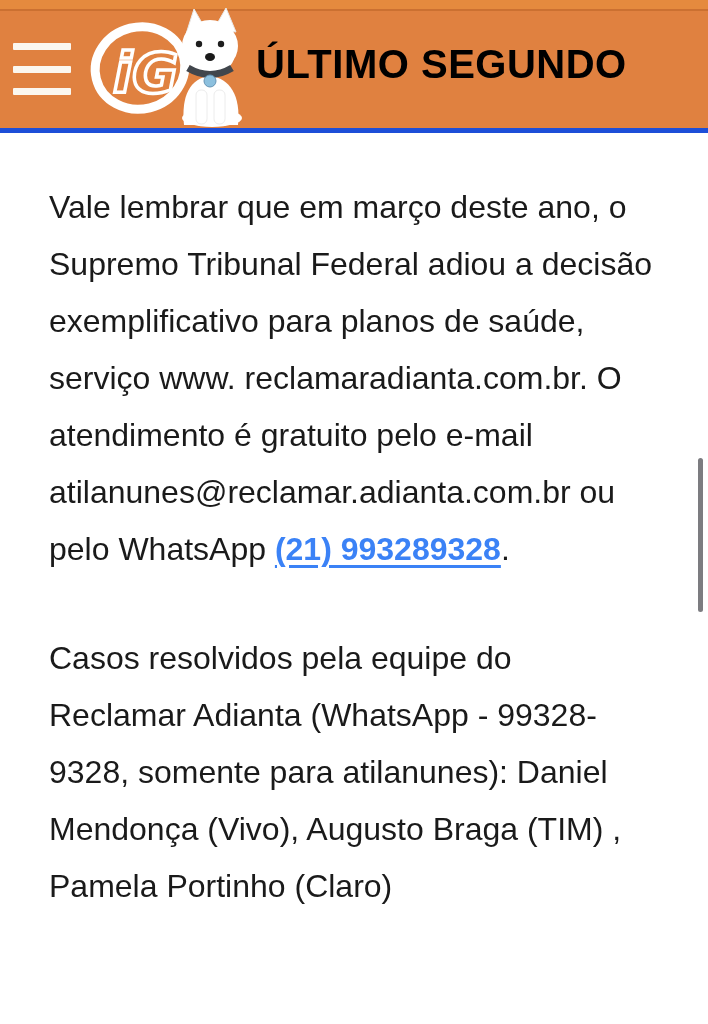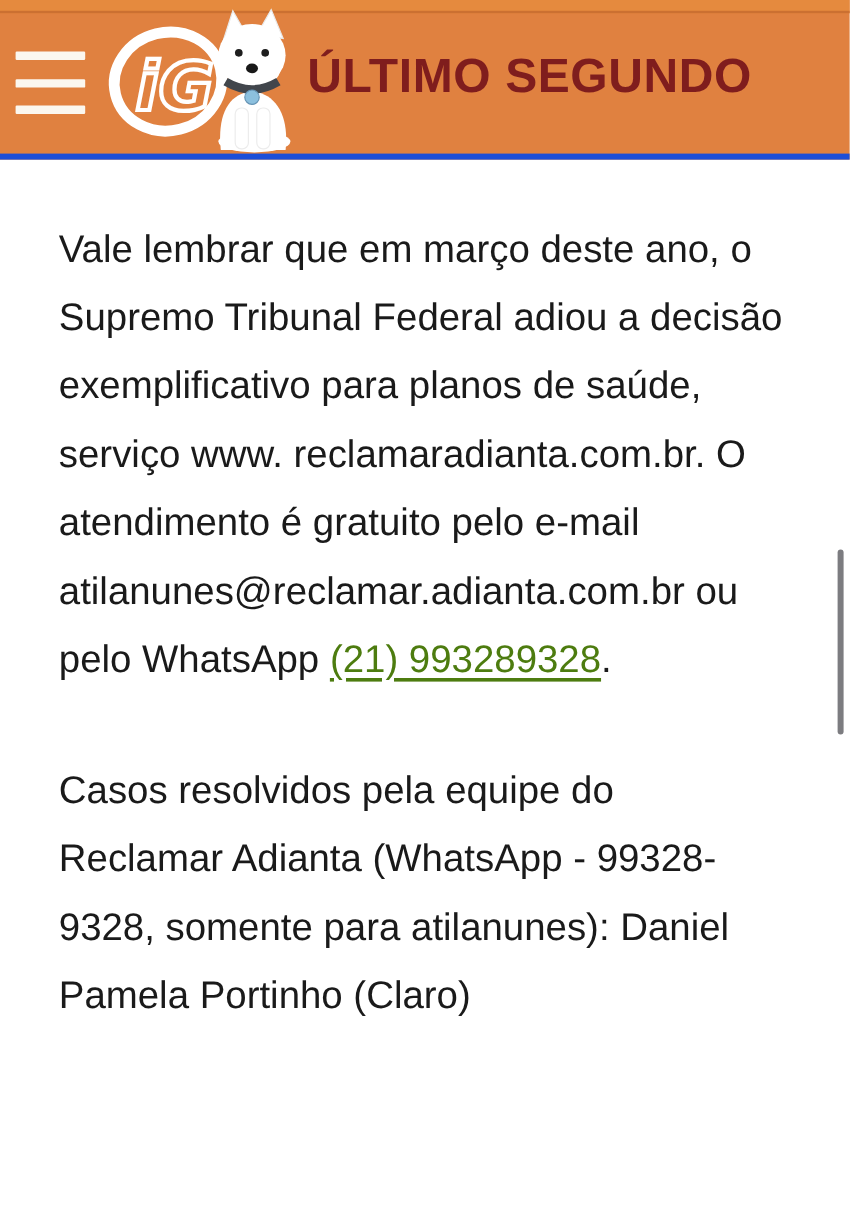--- a/index.html
+++ b/index.html
@@ -39,40 +39,40 @@
     position:absolute; left:84px; top:4px;
     width:166px; height:124px;
     cursor:pointer;
   }
   .site-title {
     position:absolute; left:256px; top:0;
     height:128px; margin:0;
     display:flex; align-items:center;
     font-size:40px; font-weight:bold;
     letter-spacing:0.5px;
-    color:#7f1d1d;
+    color:#000000;
     white-space:nowrap;
   }
 
   
   .article {
     position:absolute; left:33px; top:163px;
     width:665px;
   }
   .para { margin:16px; padding:0; }
   .para2 { margin-top:52px; }
   .line {
     font-size:32px;
     line-height:57px;
     color:#1A1A1A;
     white-space:nowrap;
   }
   .wa-link {
-    color:#4d7c0f;
-    font-weight:normal;
+    color:#3b82f6;
+    font-weight:bold;
     text-decoration:underline;
     text-decoration-thickness:3px;
     text-underline-offset:5px;
     cursor:pointer;
   }
 
   
   .scrollbar-thumb {
     position:absolute;
     right:5px; top:458px;
@@ -132,17 +132,18 @@
     <div class="line">atilanunes@reclamar.adianta.com.br ou</div>
     <div class="line">
       <span>pelo WhatsApp </span><a class="wa-link">(21) 993289328</a><span>.</span>
     </div>
   </div>
 
   <div class="para para2">
     <div class="line">Casos resolvidos pela equipe do</div>
     <div class="line">Reclamar Adianta (WhatsApp - 99328-</div>
     <div class="line">9328, somente para atilanunes): Daniel</div>
+    <div class="line">Mendonça (Vivo), Augusto Braga (TIM) ,</div>
     <div class="line">Pamela Portinho (Claro)</div>
   </div>
 </main>
 
 <div class="scrollbar-thumb"></div>
 
 </body></html>

